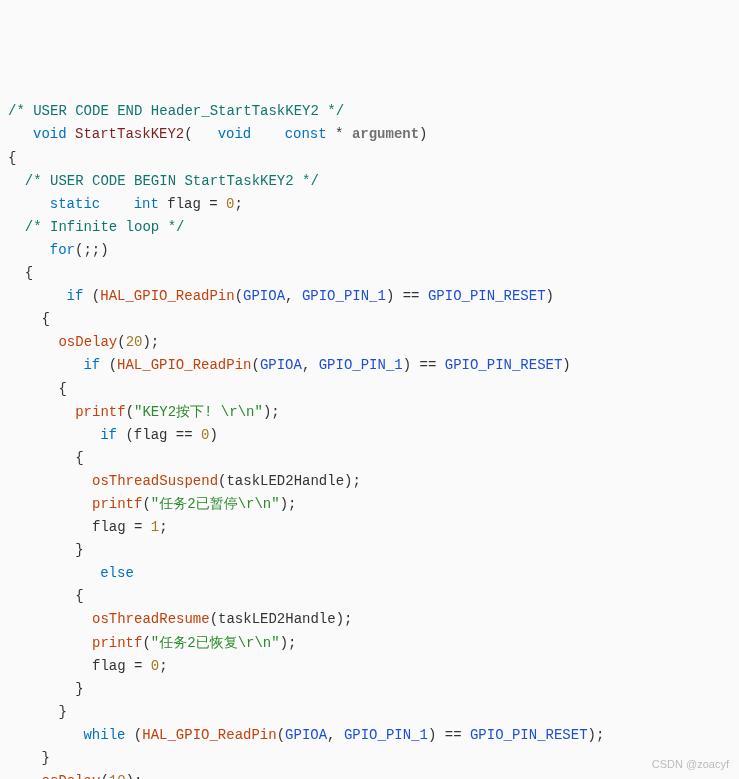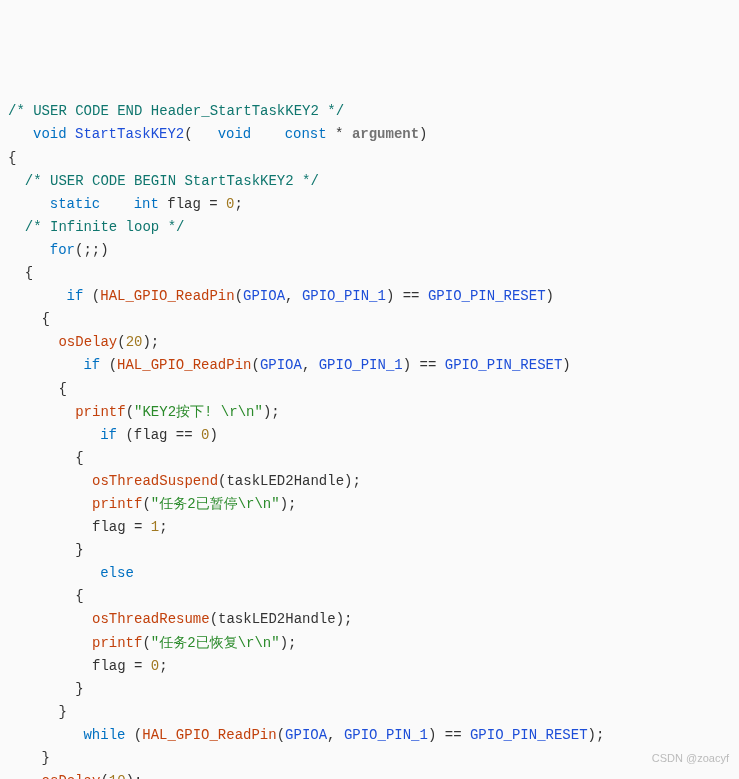--- a/index.html
+++ b/index.html
@@ -9,32 +9,32 @@
     font-family: Consolas, 'Courier New', monospace;
     font-size: 14px;
     line-height: 1.65;
     color: #333;
     white-space: pre;
     width: 739px;
     box-sizing: border-box;
   }
   .c-comment { color: #0f766e; }
   .c-keyword { color: #0070c1; margin-left: 25px; }
-  .c-funcname { color: #1d4ed8; }
+  .c-funcname { color: #7f1d1d; }
   .c-funccall { color: #c2410c; }
   .c-param { color: #737373; font-weight: 700; }
   .c-punc { color: #333; }
   .c-var { color: #333; }
   .c-number { color: #a07820; }
   .c-string { color: #2a8a2a; }
   .c-const { color: #1d4ed8; }
   .watermark {
     position: fixed;
     right: 10px;
-    bottom: 12px;
+    bottom: 6px;
     font-family: Arial, sans-serif;
     font-size: 11px;
     color: #bbb;
     white-space: nowrap;
   }
 </style>
 </head>
 <body>
 
 

